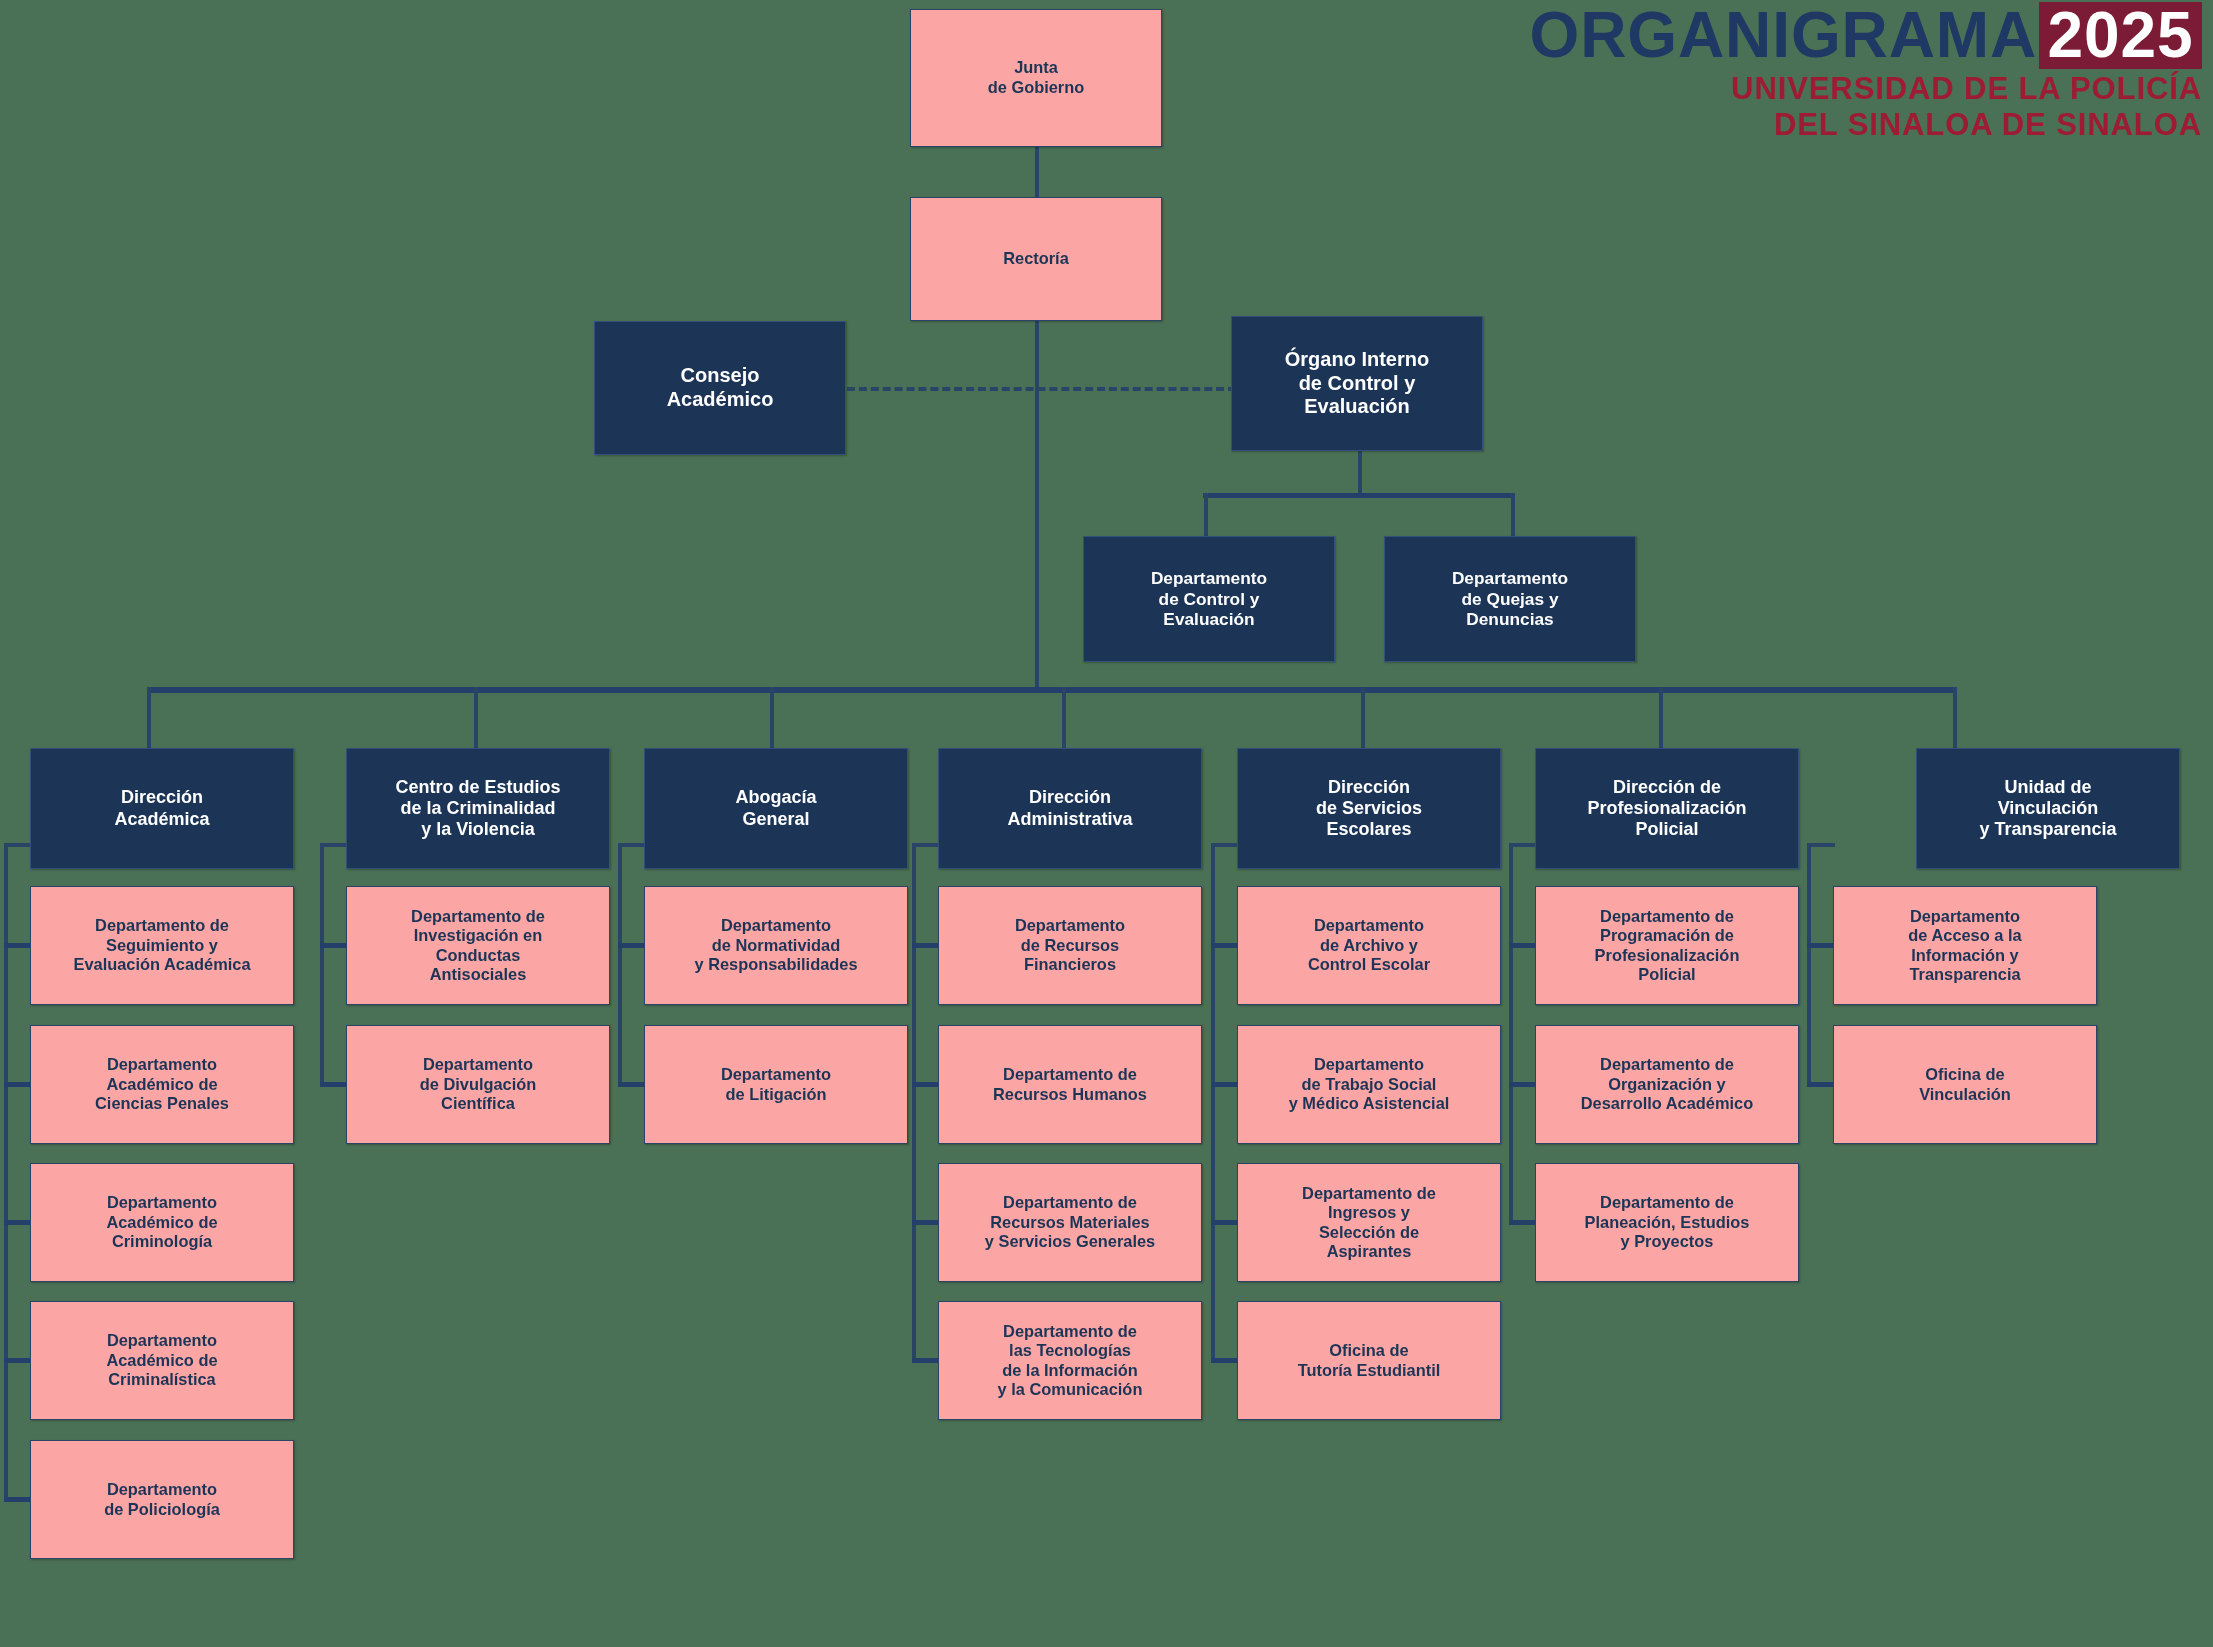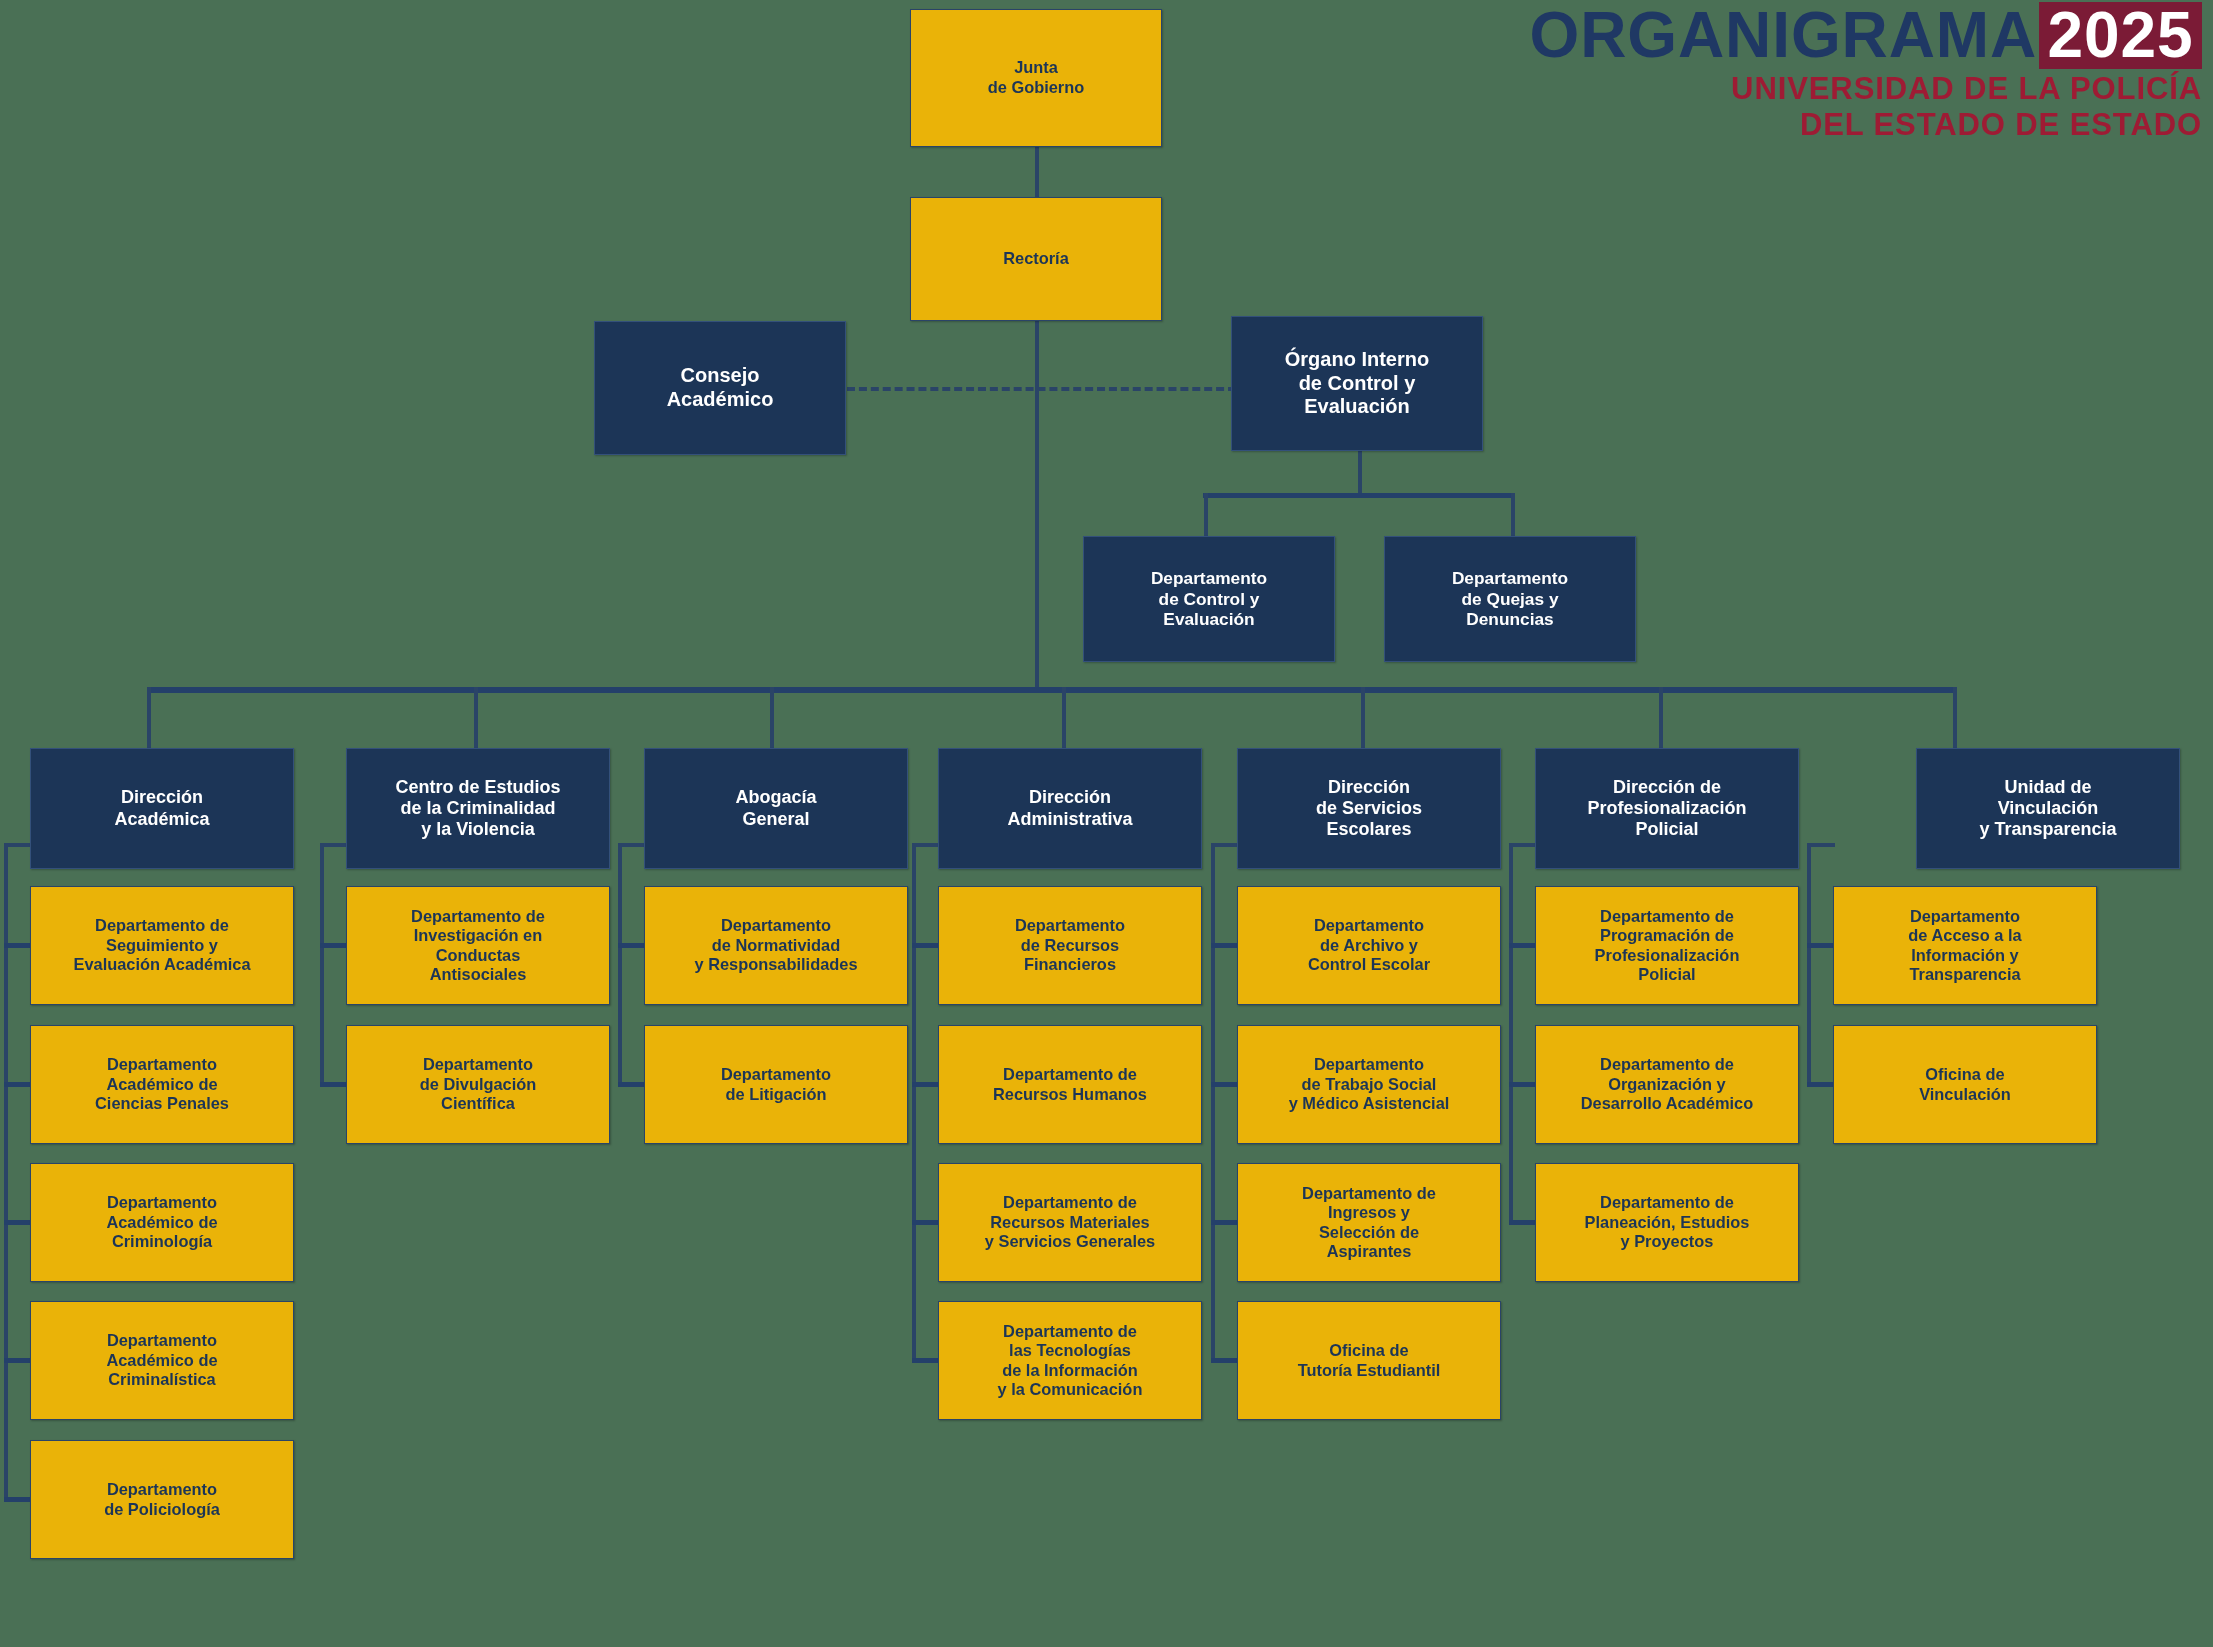--- a/index.html
+++ b/index.html
@@ -33,21 +33,21 @@
 
   
   .node{
     position:absolute;box-sizing:border-box;
     display:flex;align-items:center;justify-content:center;
     text-align:center;line-height:1.18;
     box-shadow:0.9px 0.9px 1.7px rgba(0,0,0,.25);
   }
   .node span{display:block;padding:0 5.2px;}
   .node.white{
-    background:#eab308;border:1.7px solid #2a4467;color:#1c3557;
+    background:#fca5a5;border:1.7px solid #2a4467;color:#1c3557;
     font-weight:bold;
   }
   .node.navy{
     background:#1c3557;border:0.9px solid #33507a;color:#ffffff;
     font-weight:bold;
   }
   .lvl1{font-size:16.4px;}     
   .lvl2{font-size:20px;}     
   .lvl3{font-size:17.3px;}     
   .dir  {font-size:18px;}    
@@ -63,21 +63,21 @@
   }
 </style>
 </head>
 <body>
 
 <div id="stage">
 
   <div id="title">
     <div class="l1"><span class="org">ORGANIGRAMA</span><span class="yr">2025</span></div>
     <div class="l2">UNIVERSIDAD DE LA POLICÍA</div>
-    <div class="l3">DEL ESTADO DE ESTADO</div>
+    <div class="l3">DEL SINALOA DE SINALOA</div>
   </div>
 
   <div class="ln v" style="left:1035px;top:147px;height:52px;"></div>
 
   <div class="ln v" style="left:1035px;top:320px;height:369px;"></div>
 
   <div class="dash" style="left:847px;top:387px;width:389px;"></div>
 
   <div class="ln v" style="left:1358px;top:450px;height:45px;"></div>
   <div class="ln h thick" style="left:1203px;top:493px;width:311px;height:5.2px;"></div>

